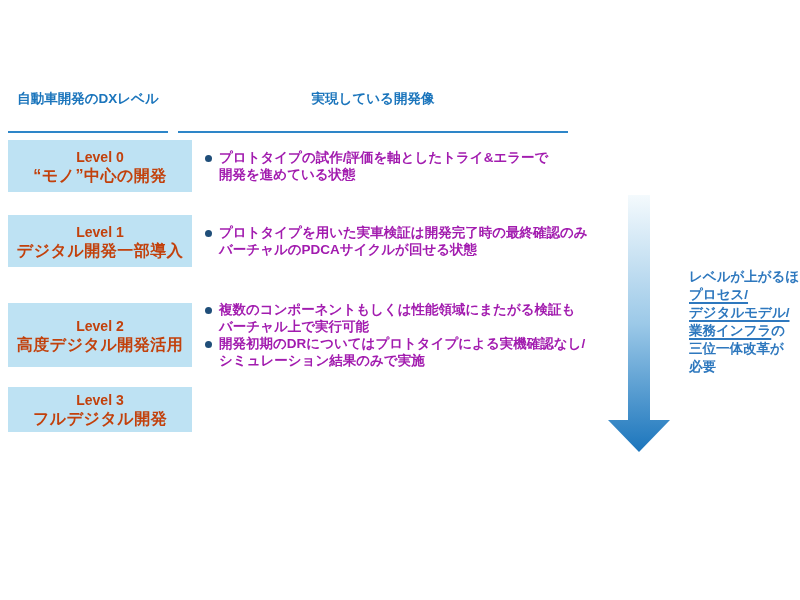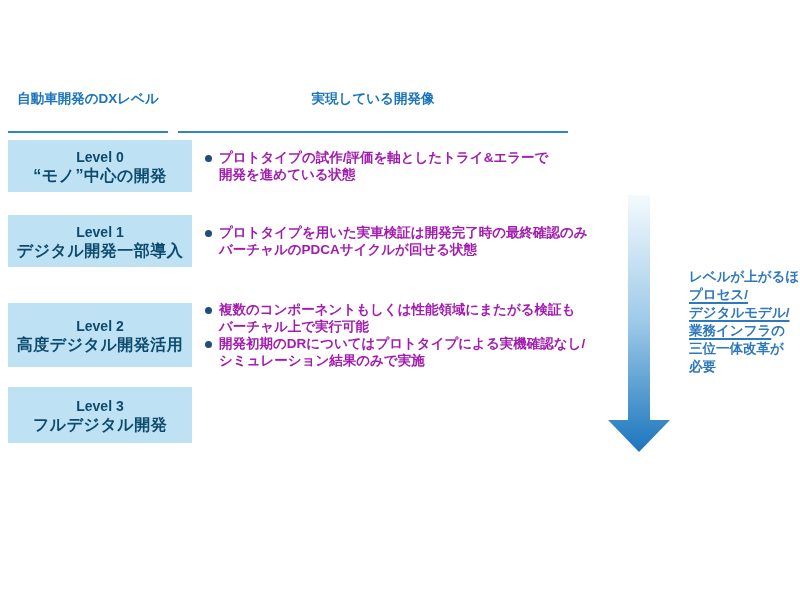--- a/index.html
+++ b/index.html
@@ -16,24 +16,24 @@
   .col-header.left  { left:8px;   width:160px; }
   .col-header.right { left:178px; width:390px;font-family:Liberation Mono, monospace; }
 
   
   .row { position:absolute; left:8px; display:flex; align-items:center; }
   .row.r0 { top:140px; }
   .row.r1 { top:215px; }
   .row.r2 { top:301px; }
   .row.r3 { top:387px; }
   .level-box {
-    flex:0 0 184px; width:184px; background:#bee2f3; color:#0c4a6e;
+    flex:0 0 184px; width:184px; background:#bee2f3; color:#c2410c;
     display:flex; flex-direction:column; justify-content:center; text-align:center;
   }
-  .h52 { height:52px; } .h64 { height:64px; } .h61 { height:56px; }
+  .h52 { height:52px; } .h64 { height:64px; } .h61 { height:45px; }
   .level-label { font-size:14px; font-weight:700; line-height:18px; }
   .level-name  { font-size:16px; font-weight:700; line-height:19px; letter-spacing:0.5px; }
 
   .bullets { margin-left:13px; display:flex; flex-direction:column; }
   .bullet  { display:flex; align-items:flex-start; }
   .dot {
     flex:0 0 7px; width:7px; height:7px; border-radius:50%;
     background:#1f4e79; margin:6px 7px 0 0;
   }
   .bullet-text {

